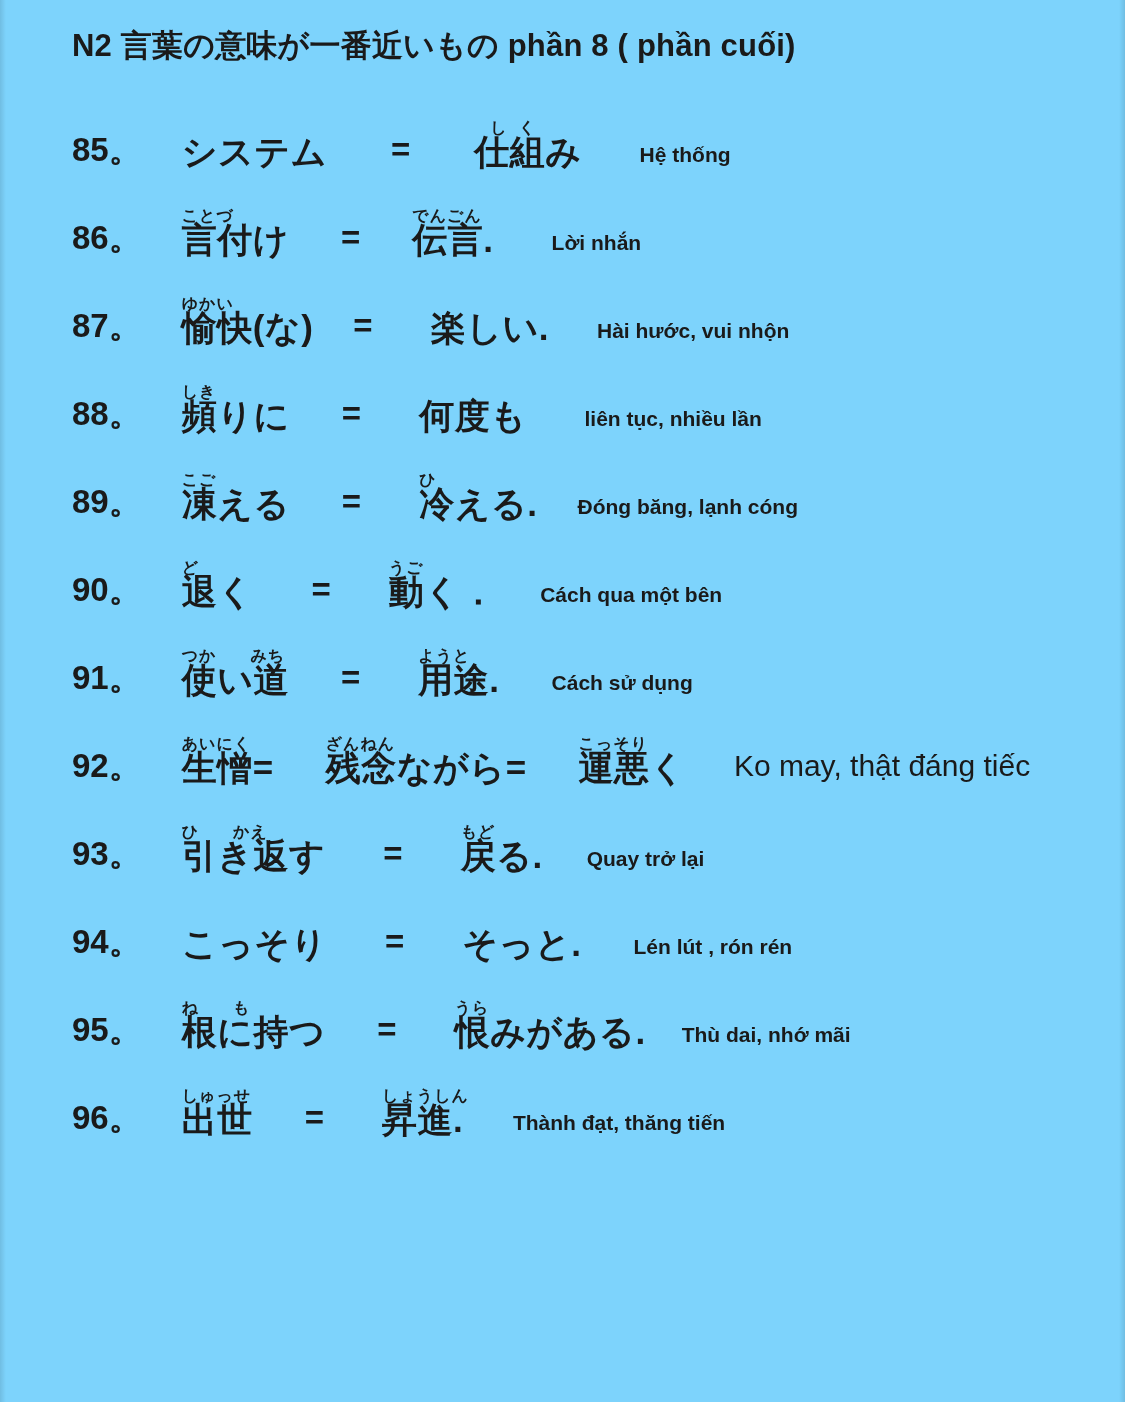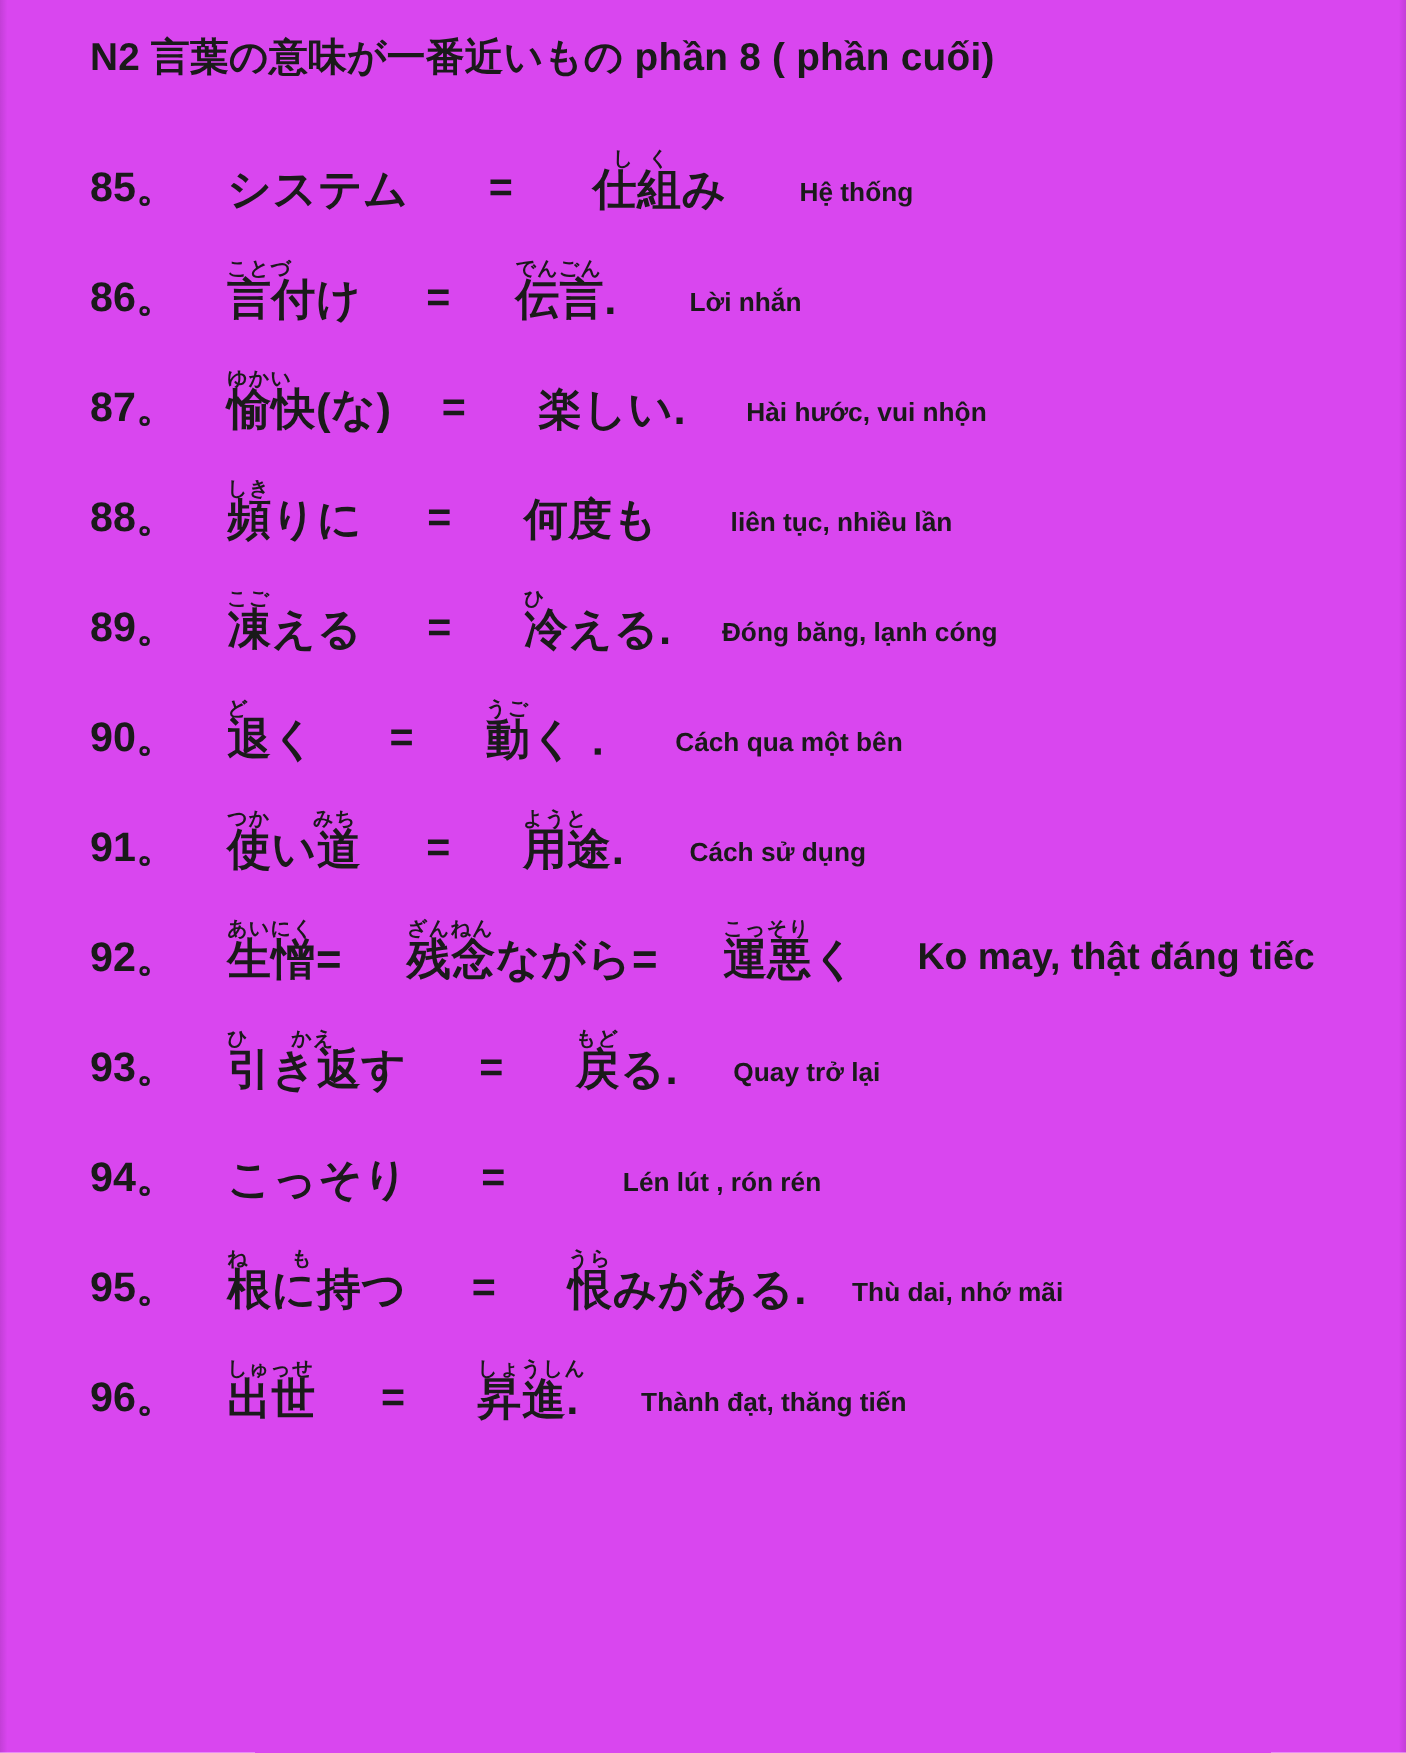--- a/index.html
+++ b/index.html
@@ -11,21 +11,21 @@
     width: 1125px;
     height: 1402px;
     overflow: hidden;
     font-family: "Liberation Sans", "DejaVu Sans", sans-serif;
     color: #1a1a1a;
   }
   .page {
     position: relative;
     width: 1125px;
     height: 1402px;
-    background: #d946ef;
+    background: #7dd3fc;
     box-sizing: border-box;
     padding: 18px 4px 0 0;
   }
   .title {
     font-size: 31px;
     font-weight: bold;
     letter-spacing: 0.2px;
     padding: 8px 0 0 72px;
     line-height: 1.3;
     white-space: nowrap;
@@ -80,21 +80,21 @@
     line-height: 1;
     padding-bottom: 4px;
   }
   .vn {
     font-size: 21px;
     font-weight: bold;
     line-height: 1;
     padding-bottom: 5px;
   }
   .vn.light {
-    font-weight: bold;
+    font-weight: normal;
     font-size: 30px;
   }
   .sp-4 { width: 4px; }
   .sp-8 { width: 8px; }
   .sp-12 { width: 12px; }
   .sp-16 { width: 16px; }
   .sp-20 { width: 20px; }
   .sp-26 { width: 26px; }
   .sp-32 { width: 32px; }
   .edge-shadow-left {
@@ -329,20 +329,26 @@
       <span class="sp-8"></span>
       <span class="jp-block">
         <span class="ruby-row">
             <span class="ruby"></span>
           </span>
         <span class="jp">こっそり</span>
       </span>
       <span class="sp-26"></span>
       <span class="eq">=</span>
       <span class="sp-26"></span>
+      <span class="jp-block">
+        <span class="ruby-row">
+            <span class="ruby"></span>
+          </span>
+        <span class="jp">そっと.</span>
+      </span>
       <span class="sp-20"></span>
       <span class="vn">Lén lút , rón rén</span>
     </div>
 
     <div class="entry">
       <span class="num">95。</span>
       <span class="sp-8"></span>
       <span class="jp-block">
         <span class="ruby-row">
             <span class="ruby">ね　　も</span>

